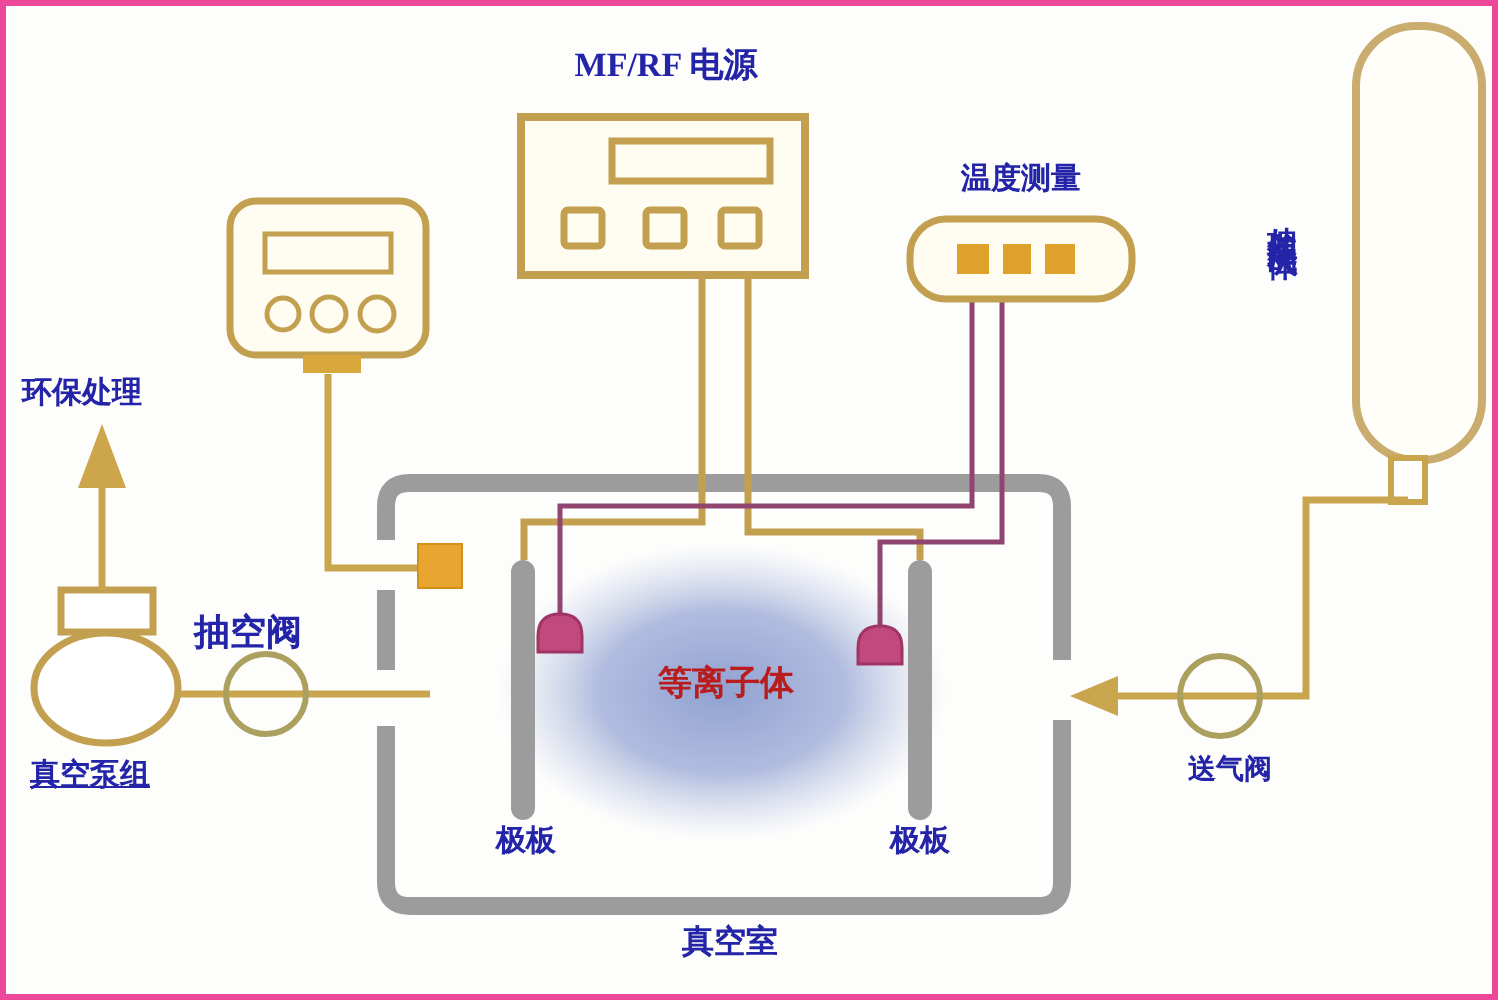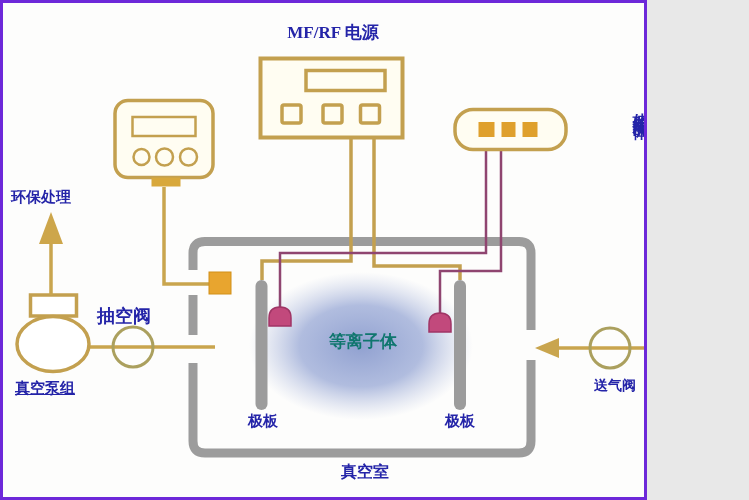--- a/index.html
+++ b/index.html
@@ -1,20 +1,20 @@
 <!DOCTYPE html>
 <html><head>
 <meta charset="utf-8">
 <style>
   html,body{margin:0;padding:0;background:#e8e8e8;}
   .screen{
     position:relative;
-    width:647px;height:500px;
+    width:749px;height:500px;
     background:#FDFDFC;
-    border:3px solid #6d28d9;
+    border:3px solid #ec4899;
     box-sizing:border-box;
     overflow:hidden;
     font-family:"Liberation Serif", serif;
   }
   .lbl{
     position:absolute;
     color:#2424A8;
     font-weight:bold;
     line-height:1.15;
     text-align:center;
@@ -115,31 +115,32 @@
       <rect x="27.5" y="292" width="46" height="21"></rect>
       <ellipse cx="50" cy="341" rx="36" ry="27.5"></ellipse>
     </g>
     <path d="M48 240 L48 292" stroke="#C9A54E" stroke-width="3.5" fill="none"></path>
     <polygon points="48,209 36,241 60,241" fill="#CDA64B"></polygon>
   </svg>
 
   <div class="lbl" style="left:245px;top:20px;width:170px;font-size:17px;">MF/RF 电源</div>
 
 
+  <div class="lbl" style="left:452px;top:79px;width:111px;font-size:15px;">温度测量</div>
 
   <div class="lbl vertical" style="left:628px;top:30px;height:150px;font-size:15px;">处理使用的气体</div>
 
   <div class="lbl left" style="left:8px;top:186px;font-size:15px;">环保处理</div>
 
   <div class="lbl left" style="left:12px;top:377px;font-size:15px;text-decoration:underline;">真空泵组</div>
 
   <div class="lbl" style="left:87px;top:303px;width:68px;font-size:18px;">抽空阀</div>
 
   <div class="lbl" style="left:578px;top:375px;width:68px;font-size:14px;">送气阀</div>
 
-  <div class="lbl" style="left:308px;top:329px;width:104px;font-size:17px;color:#0f766e;">等离子体</div>
+  <div class="lbl" style="left:308px;top:329px;width:104px;font-size:17px;color:#b91c1c;">等离子体</div>
 
   <div class="lbl" style="left:236px;top:410px;width:48px;font-size:15px;">极板</div>
 
   <div class="lbl" style="left:433px;top:410px;width:48px;font-size:15px;">极板</div>
 
   <div class="lbl" style="left:322px;top:460px;width:80px;font-size:16px;">真空室</div>
 </div>
 
 </body></html>

